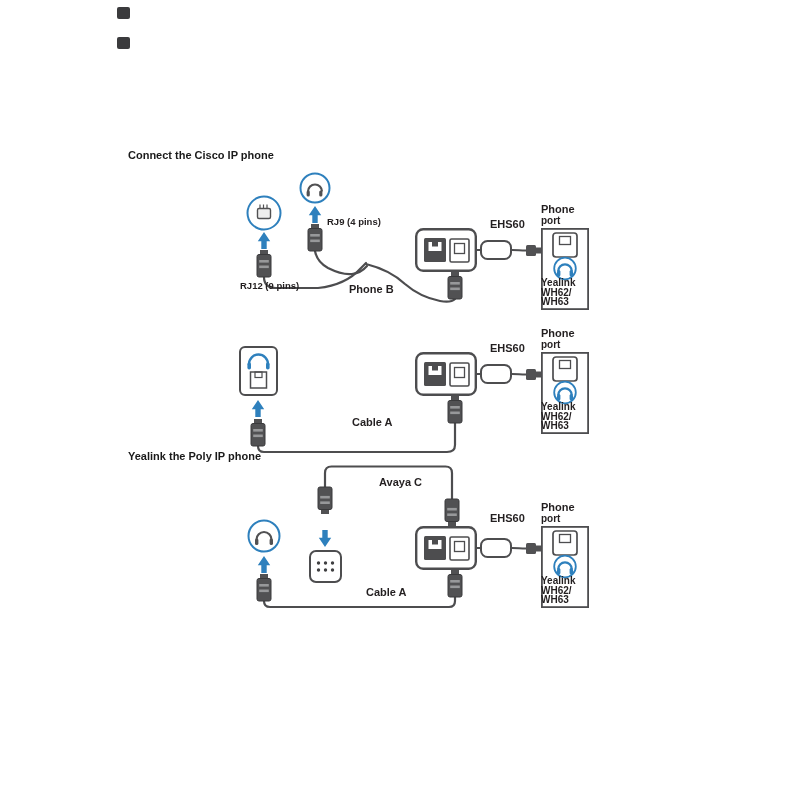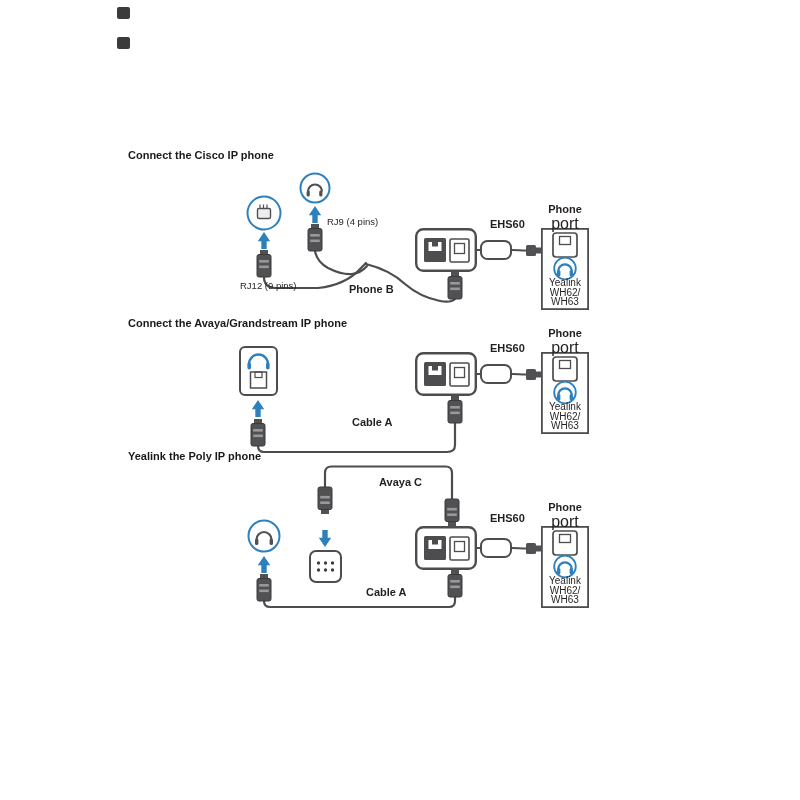--- a/index.html
+++ b/index.html
@@ -1,26 +1,26 @@
 <!DOCTYPE html>
 <html><head>
 <meta charset="utf-8">
 <style>
   html,body { margin:0; padding:0; background:#ffffff; }
   #stage {
     position:relative; width:684px; height:800px; background:#ffffff;
     font-family:"Liberation Sans", sans-serif; color:#231f20; overflow:hidden;
   }
   #stage svg { position:absolute; left:0; top:0; }
-  .lbl { position:absolute; font-size:9.5px; line-height:1.15; white-space:nowrap; color:#231f20; }
+  .lbl { position:absolute; font-size:9.5px; line-height:1.15; white-space:nowrap; color:#231f20;font-weight:bold; }
   .ttl  { font-weight:bold; font-size:11px; color:#1a1a1a; }
   .b11  { font-weight:bold; font-size:11px; }
-  .p10  { font-size:16px; }
+  .p10  { font-size:10px; }
   .s8   { font-size:10px; }
-  .cbox { width:48px; text-align:center; }
+  .cbox { width:48px; }
   .cable { fill:none; stroke:#4d4d4f; stroke-width:2.2; stroke-linecap:round; stroke-linejoin:round; }
   .blue-circle { fill:#ffffff; stroke:#2e80bd; stroke-width:2; }
 </style>
 </head>
 <body>
 
 <div id="stage">
 
 <svg width="800" height="800" viewBox="0 0 800 800">
   <defs>
@@ -159,21 +159,20 @@
 <div class="lbl" style="left:327px; top:217px;">RJ9 (4 pins)</div>
 <div class="lbl" style="left:240px; top:281px;">RJ12 (9 pins)</div>
 <div class="lbl b11" style="left:349px; top:283px;">Phone B</div>
 <div class="lbl b11" style="left:490px; top:218px;">EHS60</div>
 <div class="lbl b11 cbox" style="left:541px; top:203px;">Phone</div>
 <div class="lbl p10 cbox" style="left:541px; top:215px;">port</div>
 <div class="lbl s8 cbox" style="left:541px; top:277px;">Yealink</div>
 <div class="lbl s8 cbox" style="left:541px; top:286.5px;">WH62/</div>
 <div class="lbl s8 cbox" style="left:541px; top:296px;">WH63</div>
 
-<div class="lbl ttl" style="left:128px; top:317px;">Connect the Avaya/Grandstream IP phone</div>
 <div class="lbl b11" style="left:352px; top:416px;">Cable A</div>
 <div class="lbl b11" style="left:490px; top:342px;">EHS60</div>
 <div class="lbl b11 cbox" style="left:541px; top:327px;">Phone</div>
 <div class="lbl p10 cbox" style="left:541px; top:339px;">port</div>
 <div class="lbl s8 cbox" style="left:541px; top:401px;">Yealink</div>
 <div class="lbl s8 cbox" style="left:541px; top:410.5px;">WH62/</div>
 <div class="lbl s8 cbox" style="left:541px; top:420px;">WH63</div>
 
 <div class="lbl ttl" style="left:128px; top:450px;">Yealink the Poly IP phone</div>
 <div class="lbl b11" style="left:379px; top:476px;">Avaya C</div>

